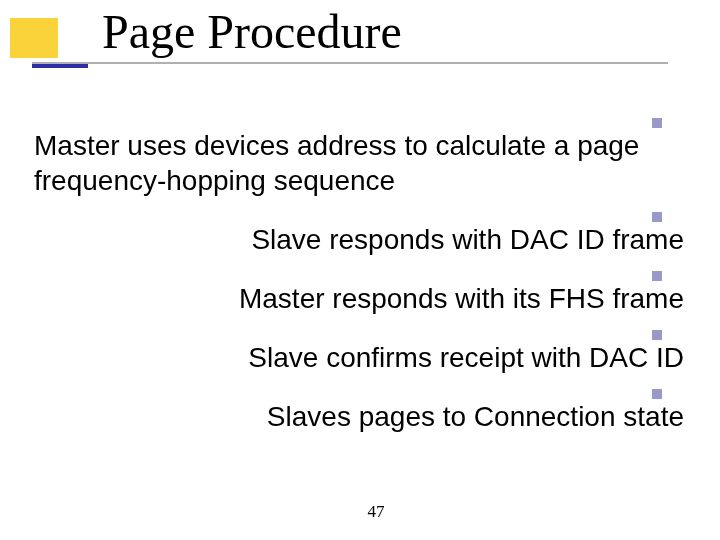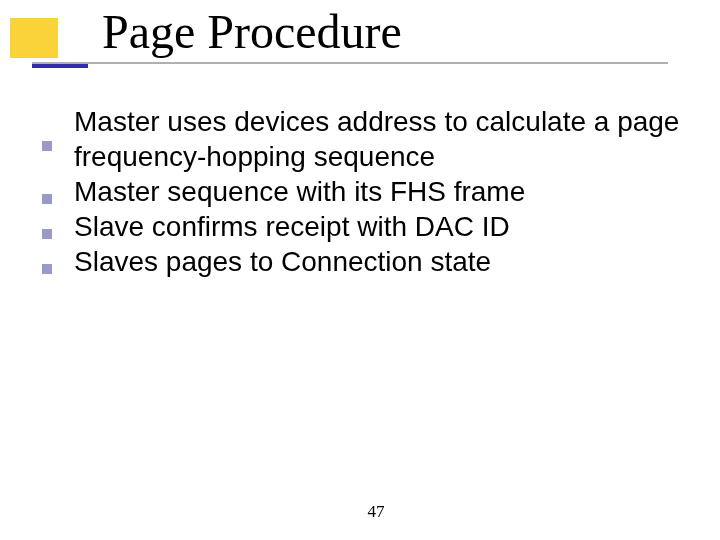--- a/index.html
+++ b/index.html
@@ -53,22 +53,23 @@
     z-index: 3;
   }
   .body {
     position: absolute;
     top: 104px;
     left: 34px;
     width: 650px;
   }
   .item {
     display: flex;
-    align-items: center;
+    align-items: flex-end;
     margin-bottom: 0px;
+    flex-direction: column;
   }
   .bullet {
     flex: 0 0 auto;
     width: 10px;
     height: 10px;
     background: #9a9ac8;
     margin-top: 14px;
     margin-right: 22px;
     margin-left: 8px;
   }
@@ -97,21 +98,25 @@
   <div class="underline-long"></div>
   <div class="underline-short"></div>
 
   <div class="body">
     <div class="item">
       <div class="bullet"></div>
       <div class="text">Master uses devices address to calculate a page frequency-hopping sequence</div>
     </div>
     <div class="item">
       <div class="bullet"></div>
-      <div class="text">Master sequence with its FHS frame</div>
+      <div class="text">Slave responds with DAC ID frame</div>
+    </div>
+    <div class="item">
+      <div class="bullet"></div>
+      <div class="text">Master responds with its FHS frame</div>
     </div>
     <div class="item">
       <div class="bullet"></div>
       <div class="text">Slave confirms receipt with DAC ID</div>
     </div>
     <div class="item">
       <div class="bullet"></div>
       <div class="text">Slaves pages to Connection state</div>
     </div>
   </div>

